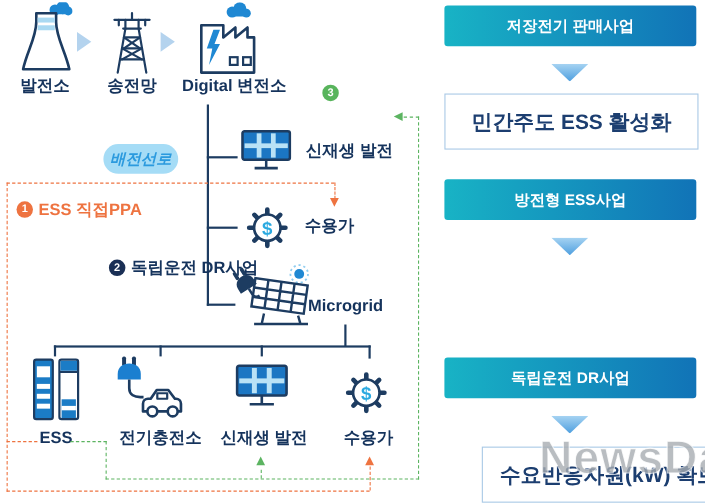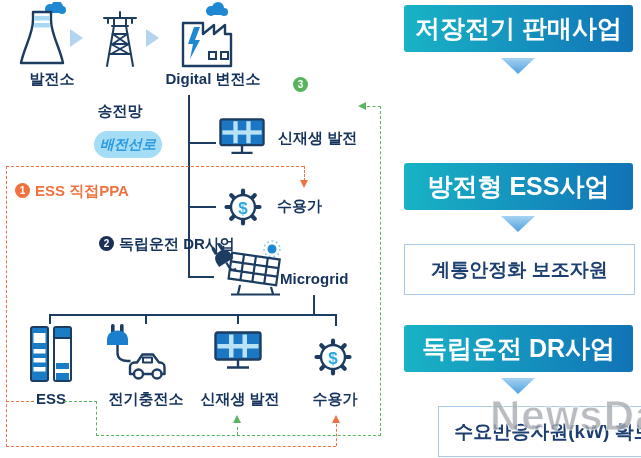--- a/index.html
+++ b/index.html
@@ -26,22 +26,22 @@
   .arr-left-g{border-top:4.5px solid transparent;border-bottom:4.5px solid transparent;border-right:8.5px solid #5cb461;}
   .chev-right{position:absolute;width:0;height:0;border-top:9px solid transparent;border-bottom:9px solid transparent;border-left:13px solid #b4d3ee;}
   
   .annot{position:absolute;display:flex;align-items:center;gap:5px;font-weight:bold;font-size:15px;white-space:nowrap;line-height:1;}
   .chip{width:15px;height:15px;border-radius:50%;color:#fff;font-size:10px;font-weight:bold;
         display:inline-flex;align-items:center;justify-content:center;flex:0 0 auto;}
   
   .pill{position:absolute;left:94px;top:131px;width:68px;height:27px;background:#a5dcf6;border-radius:14px;
         display:flex;align-items:center;justify-content:center;color:#2b9ade;font-weight:bold;font-size:14px;font-style:italic;}
   
-  .hdr{position:absolute;left:404px;width:229px;height:47px;border-radius:3px;
-       background:linear-gradient(90deg,#18b3c5,#1173b7);color:#fff;font-weight:bold;font-size:25px;
+  .hdr{position:absolute;left:404px;width:229px;height:37px;border-radius:3px;
+       background:linear-gradient(90deg,#18b3c5,#1173b7);color:#fff;font-weight:bold;font-size:14px;
        display:flex;align-items:center;justify-content:center;white-space:nowrap;}
   .res{position:absolute;left:404px;width:229px;height:49px;background:#fff;border:1px solid #a9c9e6;
        color:#1c3e70;font-weight:bold;font-size:19px;display:flex;align-items:center;justify-content:center;white-space:nowrap;}
   .chevdown{position:absolute;width:34px;height:16px;
        background:linear-gradient(180deg,#a6d3f2,#4e9fdf);
        clip-path:polygon(0 0,100% 0,50% 100%);}
   
   .wm{position:absolute;left:490px;top:392px;font-size:42px;font-weight:bold;letter-spacing:1px;
       color:#a8adb2;opacity:.8;-webkit-text-stroke:1px rgba(255,255,255,.85);z-index:6;white-space:nowrap;}
 </style>
@@ -82,22 +82,22 @@
         <circle cx="42" cy="6" r="6"></circle>
         <circle cx="48" cy="10" r="4"></circle>
       <rect x="32" y="8" width="19" height="5" rx="2.5"></rect>
     </g>
     <path d="M7,64 V21 H27 V32 L38,23 V32 L49,23 V32 H55 V64 Z" fill="#fff" stroke="#1d3c61" stroke-width="2.4" stroke-linejoin="round"></path>
     <path d="M18,25 L12,42 h5 l-3,15 10,-19 h-5 l5,-13 z" fill="#1f88d3"></path>
     <rect x="33" y="50" width="7" height="7" fill="none" stroke="#1d3c61" stroke-width="2"></rect>
     <rect x="45" y="50" width="7" height="7" fill="none" stroke="#1d3c61" stroke-width="2"></rect>
   </svg>
 
-  <div class="lbl cx" style="left:52px;top:71px;">발전소</div>
-  <div class="lbl cx" style="left:120px;top:71px;margin-top:32px;">송전망</div>
+  <div class="lbl cx" style="left:41px;top:71px;">발전소</div>
+  <div class="lbl cx" style="left:120px;top:71px;">송전망</div>
   <div class="lbl cx" style="left:213px;top:71px;">Digital 변전소</div>
 
   <div class="nline" style="left:188px;top:95px;width:2px;height:183px;"></div>
   <div class="nline" style="left:188px;top:142px;width:28px;height:2px;"></div>
   <div class="nline" style="left:188px;top:206px;width:28px;height:2px;"></div>
   <div class="nline" style="left:188px;top:276px;width:26px;height:2px;"></div>
   <div class="nline" style="left:313px;top:295px;width:2px;height:20px;"></div>
   <div class="nline" style="left:49px;top:314px;width:288px;height:2px;"></div>
   <div class="nline" style="left:49px;top:314px;width:2px;height:10px;"></div>
   <div class="nline" style="left:145px;top:314px;width:2px;height:10px;"></div>
@@ -225,28 +225,28 @@
   <div class="arr arr-left-g" style="left:358px;top:102px;"></div>
 
   <div class="annot" style="left:293px;top:77px;color:#58b45c;">
     <span class="chip" style="background:#58b45c;">3</span>
   </div>
 
   <div class="hdr" style="top:5px;">
     <span>저장전기 판매사업</span>
   </div>
   <div class="chevdown" style="left:501px;top:58px;"></div>
+  <div class="res" style="top:85px;">
+    <span>민간주도 ESS 활성화</span>
+  </div>
 
   <div class="hdr" style="top:163px;">
     <span>방전형 ESS사업</span>
   </div>
   <div class="chevdown" style="left:501px;top:216px;"></div>
-  <div class="res" style="top:244px;">
-    <span>계통안정화 보조자원</span>
-  </div>
 
   <div class="hdr" style="top:325px;">
     <span>독립운전 DR사업</span>
   </div>
   <div class="chevdown" style="left:501px;top:378px;"></div>
   <div class="res" style="top:406px;margin-left:34px;">
     <span>수요반응자원(kW) 확보</span>
   </div>
 
   <div class="wm">NewsDa</div>

